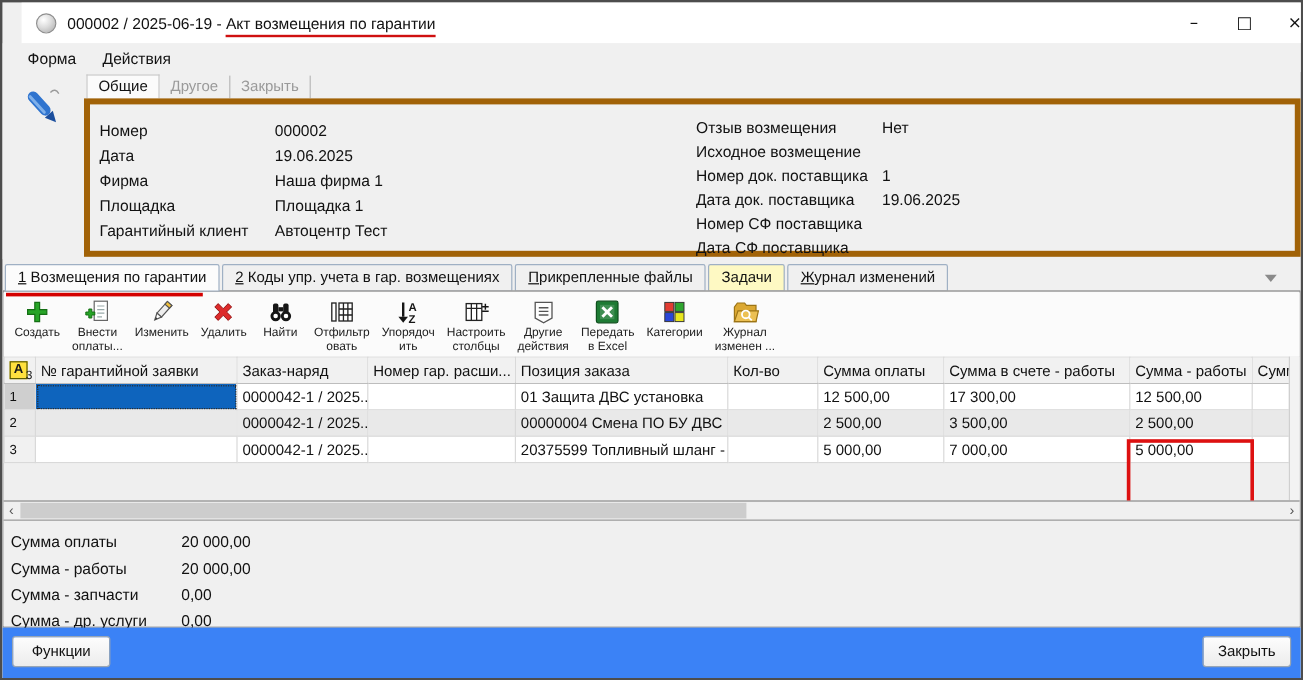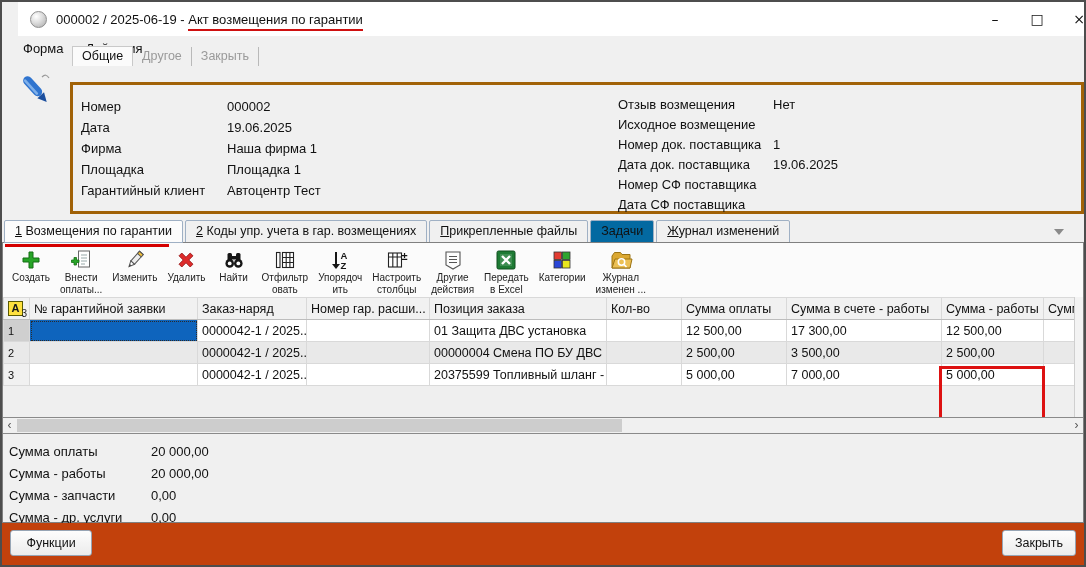--- a/index.html
+++ b/index.html
@@ -14,37 +14,37 @@
   .wincontrols { margin-left: auto; display: flex; align-items: center; height: 100%; }
   .winbtn { width: 42px; height: 100%; display: flex; align-items: center; justify-content: center; font-size: 14px; color: #111; cursor: default; font-family: "DejaVu Sans", sans-serif; }
 
   
   .menubar { position: absolute; left: 0; top: 34px; width: 1082px; height: 24px; background: #f0f0f0; display: flex; align-items: center; padding-left: 10px; }
   .menuitem { font-size: 13px; color: #111; padding: 2px 11px; }
 
   
   .pen-strip { position: absolute; left: 0; top: 58px; width: 68px; height: 156px; background: #f0f0f0; }
   .pen-strip svg { margin: 8px 0 0 12px; }
-  .header-tabs { position: absolute; left: 70px; top: 43px; height: 21px; display: flex; align-items: flex-end; font-size: 12.5px; }
+  .header-tabs { position: absolute; left: 70px; top: 59px; height: 21px; display: flex; align-items: flex-end; font-size: 12.5px; }
   .htab { padding: 2px 9px 3px 9px; color: #9a9a9a; border-right: 1px solid #b9b9b9; }
   .htab.active { color: #111; background: #fbfbfb; border: 1px solid #c9c9c9; border-bottom: none; }
-  .fieldpanel { position: absolute; left: 68px; top: 80px; width: 1014px; height: 132px; border: 3px solid #a16207; background: #f0f0f0; }
+  .fieldpanel { position: absolute; left: 68px; top: 80px; width: 1014px; height: 132px; border: 5px solid #a16207; background: #f0f0f0; }
   .fcol-left { position: absolute; left: 8px; top: 11px; }
   .fcol-right { position: absolute; left: 505px; top: 9px; }
   .frow { display: flex; height: 21px; align-items: center; font-size: 13px; color: #111; }
-  .fcol-right .frow { height: 20px; margin-left: 40px; }
+  .fcol-right .frow { height: 20px; }
   .fcol-left .flabel { width: 146px; }
   .fcol-right .flabel { width: 155px; }
   .fvalue { white-space: nowrap; }
 
   
   .detail-tabs { position: absolute; left: 2px; top: 217px; width: 1078px; height: 24px; display: flex; align-items: flex-end; }
   .dtab { font-size: 12.5px; color: #111; background: #f0f0f0; border: 1px solid #9fb0c4; border-radius: 2px 2px 0 0; padding: 3px 10px 4px 10px; margin-right: 2px; white-space: nowrap; }
   .dtab.active { background: #fcfcfc; position: relative; z-index: 3; }
-  .dtab.highlighted { background: #0369a1; }
+  .dtab.highlighted { background: #fef9c3; }
   .hotkey { text-decoration: underline; }
   .tabs-caret { position: absolute; right: 18px; top: 10px; width: 0; height: 0; border-left: 5px solid transparent; border-right: 5px solid transparent; border-top: 6px solid #8a8a8a; }
 
   
   .content-panel { position: absolute; left: 0; top: 240px; width: 1082px; height: 281px; border: 1px solid #808080; background: #fafafa; }
   .active-underline { position: absolute; left: 2px; top: 1px; width: 164px; height: 3px; background: #d40000; z-index: 4; }
 
   .toolbar { position: absolute; left: 0; top: 1px; width: 1080px; height: 53px; background: #fbfbfb; display: flex; align-items: flex-start; padding: 3px 0 0 4px; }
   .tbtn { display: flex; flex-direction: column; align-items: center; padding: 1px 5px; min-width: 46px; }
   .tbtn svg { width: 24px; height: 24px; }
@@ -72,21 +72,21 @@
   .hs-arrow { position: absolute; top: 0; width: 13px; height: 15px; color: #555; font-size: 12px; line-height: 15px; text-align: center; }
   .hs-left { left: 0; } .hs-right { right: 0; }
   .hs-thumb { position: absolute; left: 14px; top: 1px; width: 605px; height: 13px; background: #cdcdcd; }
 
   
   .totals { position: absolute; left: 0; top: 191px; width: 1080px; height: 88px; background: #f0f0f0; padding-top: 6px; }
   .trow { display: flex; height: 22px; align-items: center; font-size: 13px; color: #111; padding-left: 6px; }
   .trow .tlabel { width: 142px; }
 
   
-  .footer { position: absolute; left: 0; top: 521px; width: 1082px; height: 42px; background: #c2410c; }
+  .footer { position: absolute; left: 0; top: 521px; width: 1082px; height: 42px; background: #3b82f6; }
   .btn { position: absolute; top: 7px; height: 26px; background: linear-gradient(#fdfdfd, #ececec); border: 1px solid #97a5b5; border-radius: 3px; font-size: 12.5px; color: #111; display: flex; align-items: center; justify-content: center; font-family: inherit; }
   .btn-functions { left: 8px; width: 82px; }
   .btn-close { right: 8px; width: 74px; }
 </style>
 </head>
 <body>
 
 <div class="window">
 
   <div class="titlebar">

